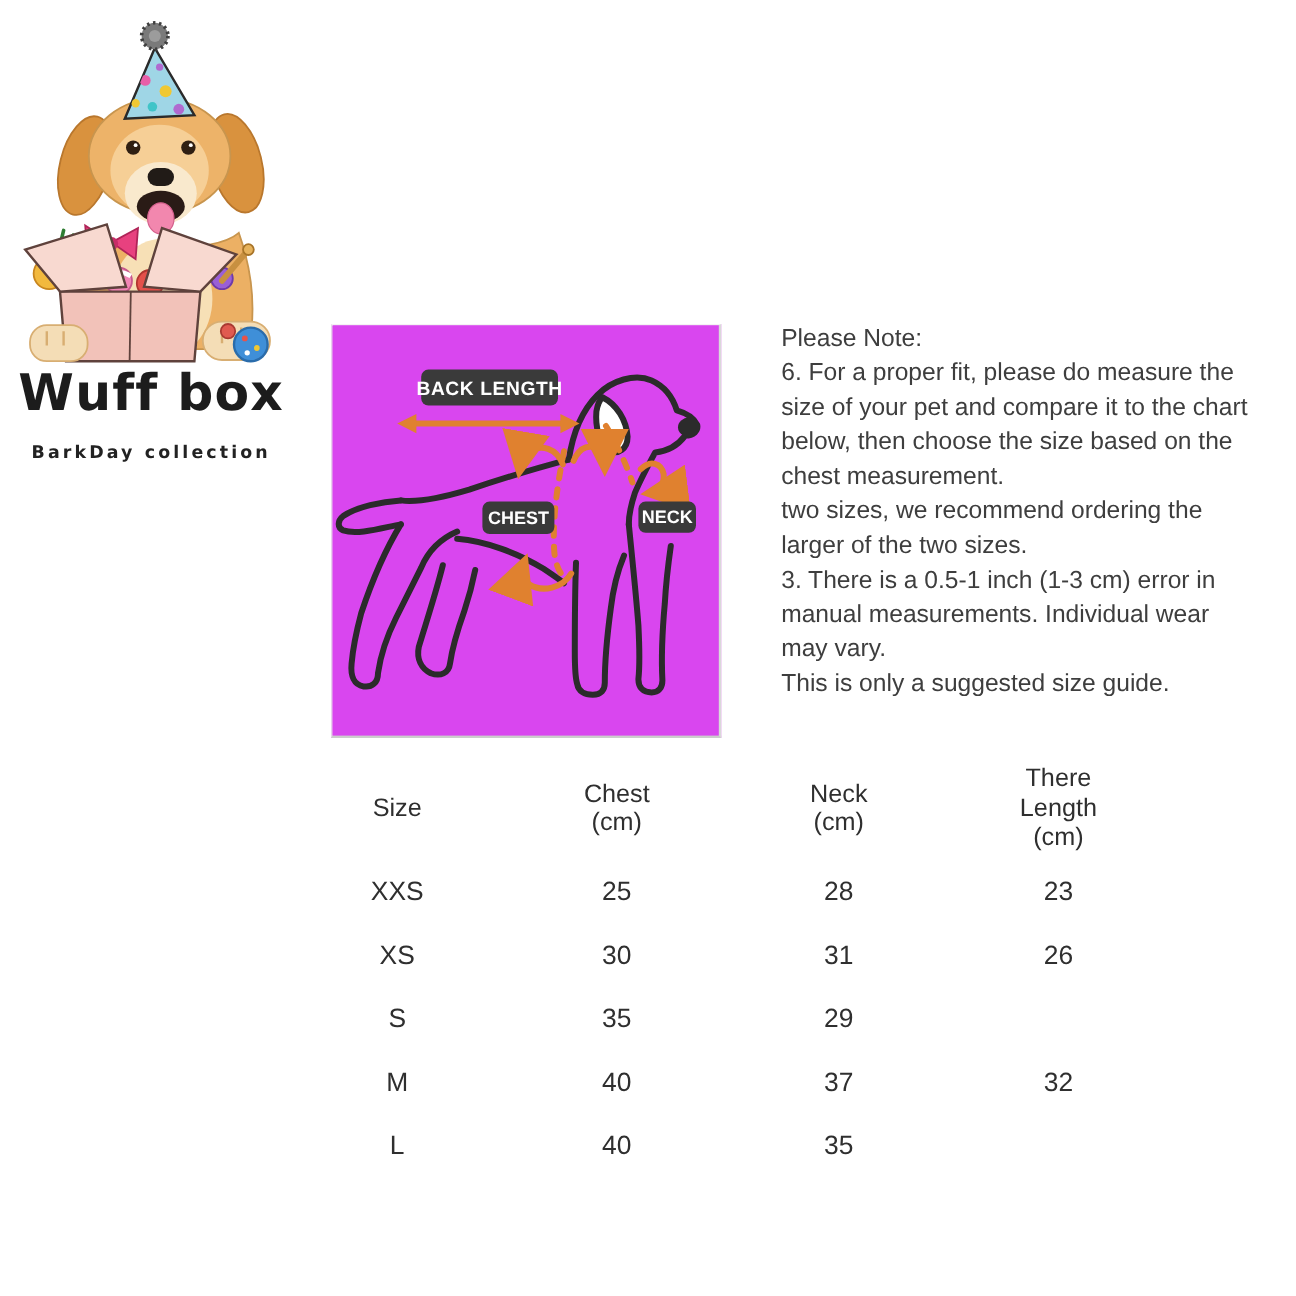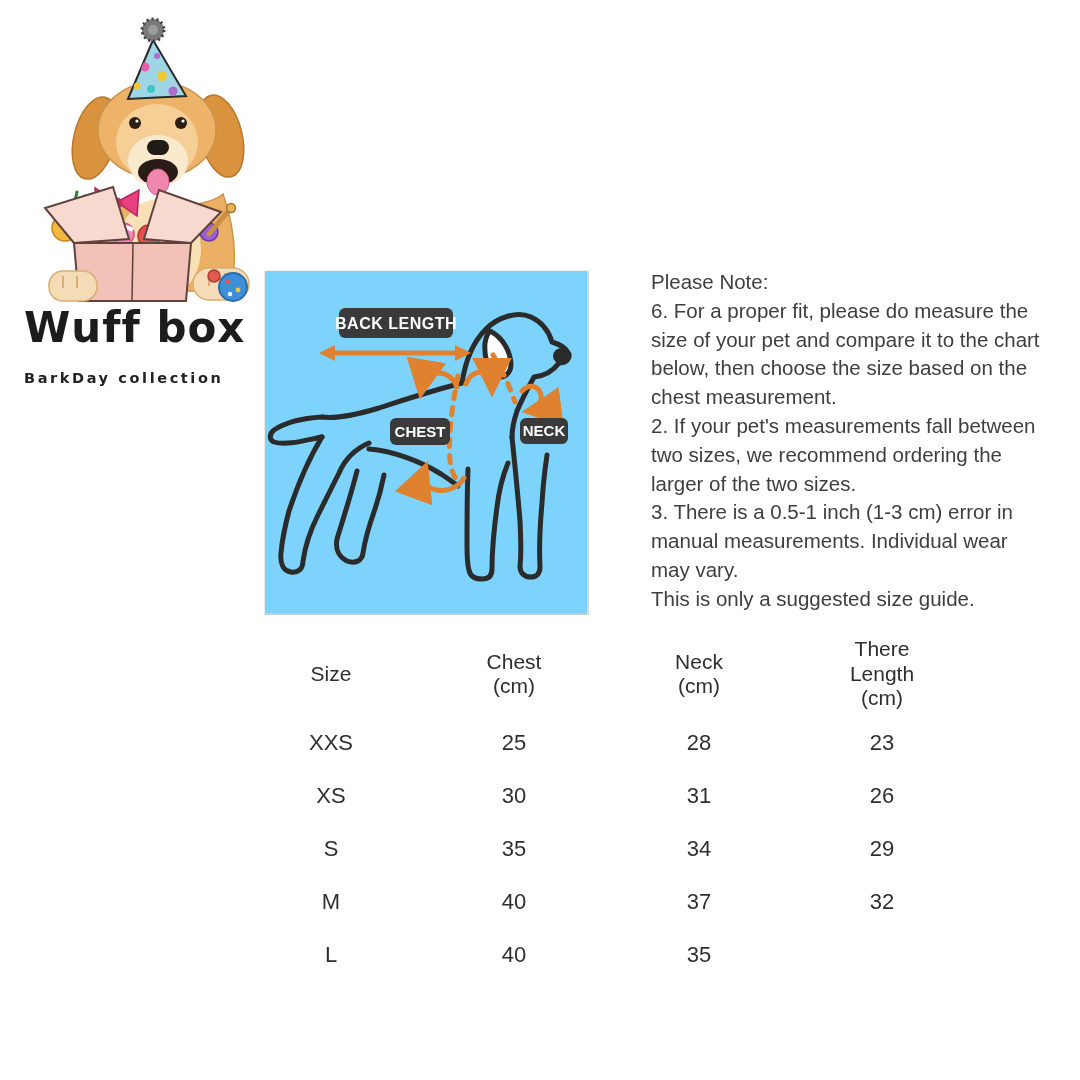--- a/index.html
+++ b/index.html
@@ -2,34 +2,34 @@
 <html><head>
 <meta charset="utf-8">
 <style>
   html,body{margin:0;padding:0;background:#fff;}
   .canvas{
     position:relative;width:1080px;height:1080px;background:#ffffff;
     font-family:"Liberation Sans",sans-serif;color:#333;overflow:hidden;
   }
 
   
-  .logo{position:absolute;left:24px;top:6px;width:252px;text-align:left;}
+  .logo{position:absolute;left:0;top:6px;width:252px;text-align:center;}
   .logo svg{display:block;width:252px;height:300px;}
   .brand{
     font-family:"DejaVu Sans",sans-serif;font-weight:700;font-size:42px;
     color:#1c1c1c;letter-spacing:1px;line-height:1.05;margin-top:0px;
   }
   .collection{
     font-family:"DejaVu Sans",sans-serif;font-weight:700;font-size:14.5px;
     color:#222;letter-spacing:2.6px;margin-top:20px;
   }
 
   
   .diagram{
-    position:absolute;left:264px;top:270px;width:322px;height:342px;background:#7dd3fc;
+    position:absolute;left:276px;top:270px;width:322px;height:342px;background:#d946ef;
     border-top:1px solid #f3f3f3;border-left:1px solid #ececec;
     border-right:2px solid #d9d9d9;border-bottom:2px solid #cccccc;
   }
   .diagram svg{display:block;width:100%;height:100%;}
   .dia-label{font-family:"Liberation Sans",sans-serif;font-weight:700;fill:#ffffff;}
 
   
   .note{
     position:absolute;left:608px;top:268px;width:395px;
     font-size:20.5px;line-height:28.8px;color:#3e3e3e;margin-left:43px;
@@ -187,21 +187,20 @@
       </g>
     </svg>
   </div>
 
   <div class="note">
     <div>Please Note:</div>
     <div>6. For a proper fit, please do measure the</div>
     <div>size of your pet and compare it to the chart</div>
     <div>below, then choose the size based on the</div>
     <div>chest measurement.</div>
-    <div>2. If your pet's measurements fall between</div>
     <div>two sizes, we recommend ordering the</div>
     <div>larger of the two sizes.</div>
     <div>3. There is a 0.5-1 inch (1-3 cm) error in</div>
     <div>manual measurements. Individual wear</div>
     <div>may vary.</div>
     <div>This is only a suggested size guide.</div>
   </div>
 
   <div class="size-table">
     <div class="thead">
@@ -231,21 +230,20 @@
     </div>
     <div class="trow">
       <div class="td">XS</div>
       <div class="td">30</div>
       <div class="td">31</div>
       <div class="td">26</div>
     </div>
     <div class="trow">
       <div class="td">S</div>
       <div class="td">35</div>
-      <div class="td">34</div>
       <div class="td">29</div>
     </div>
     <div class="trow">
       <div class="td">M</div>
       <div class="td">40</div>
       <div class="td">37</div>
       <div class="td">32</div>
     </div>
     <div class="trow">
       <div class="td">L</div>

